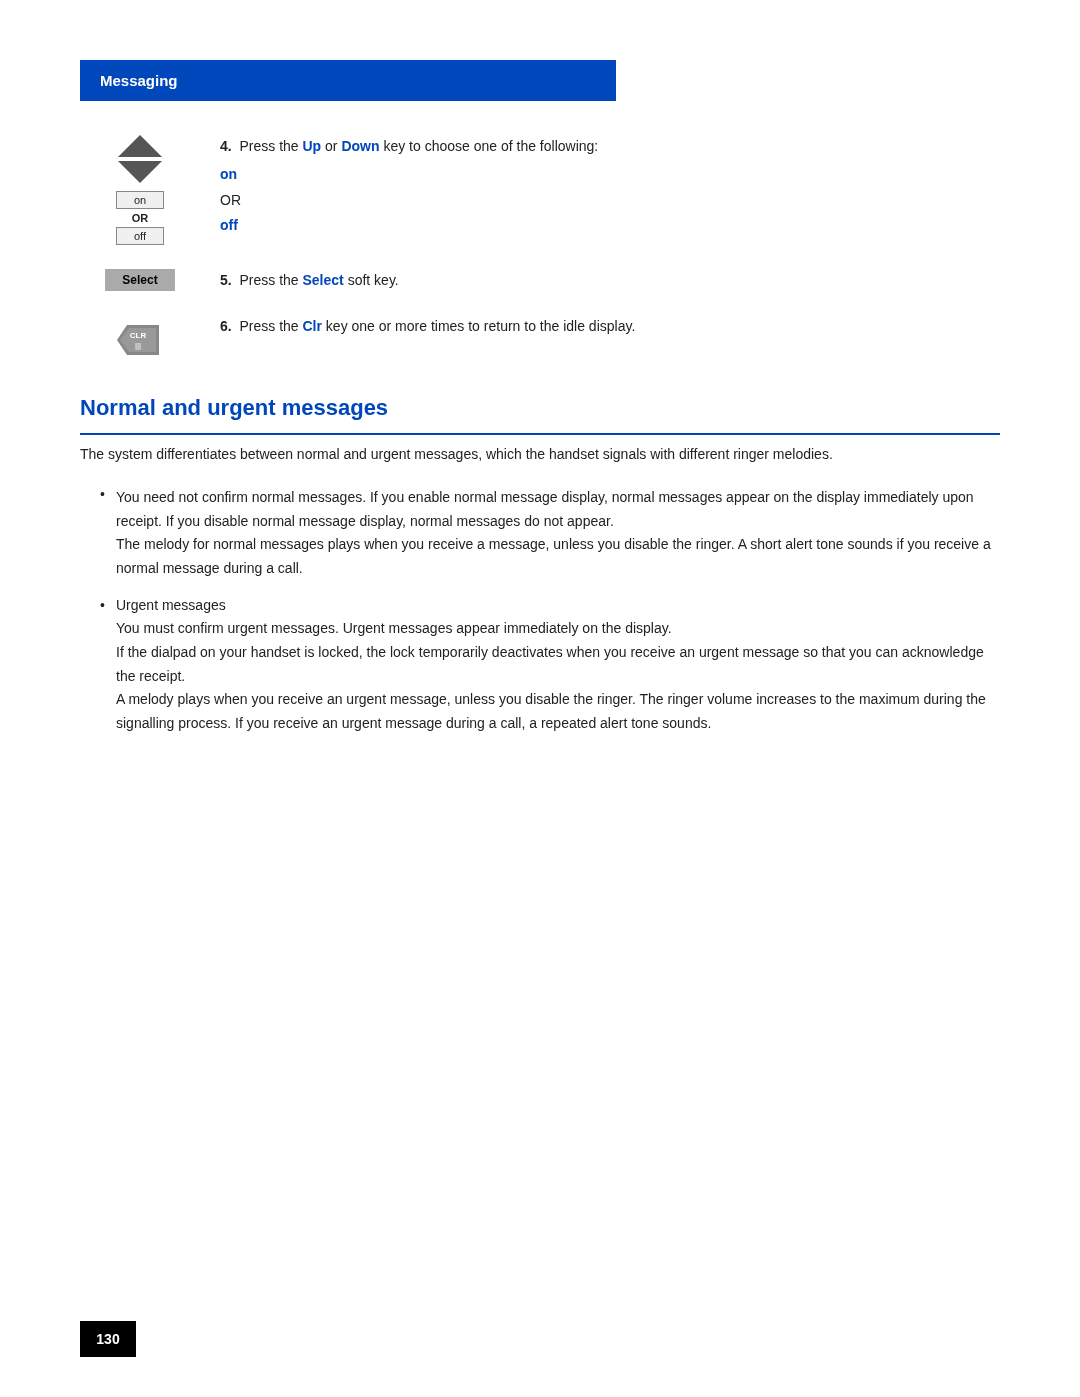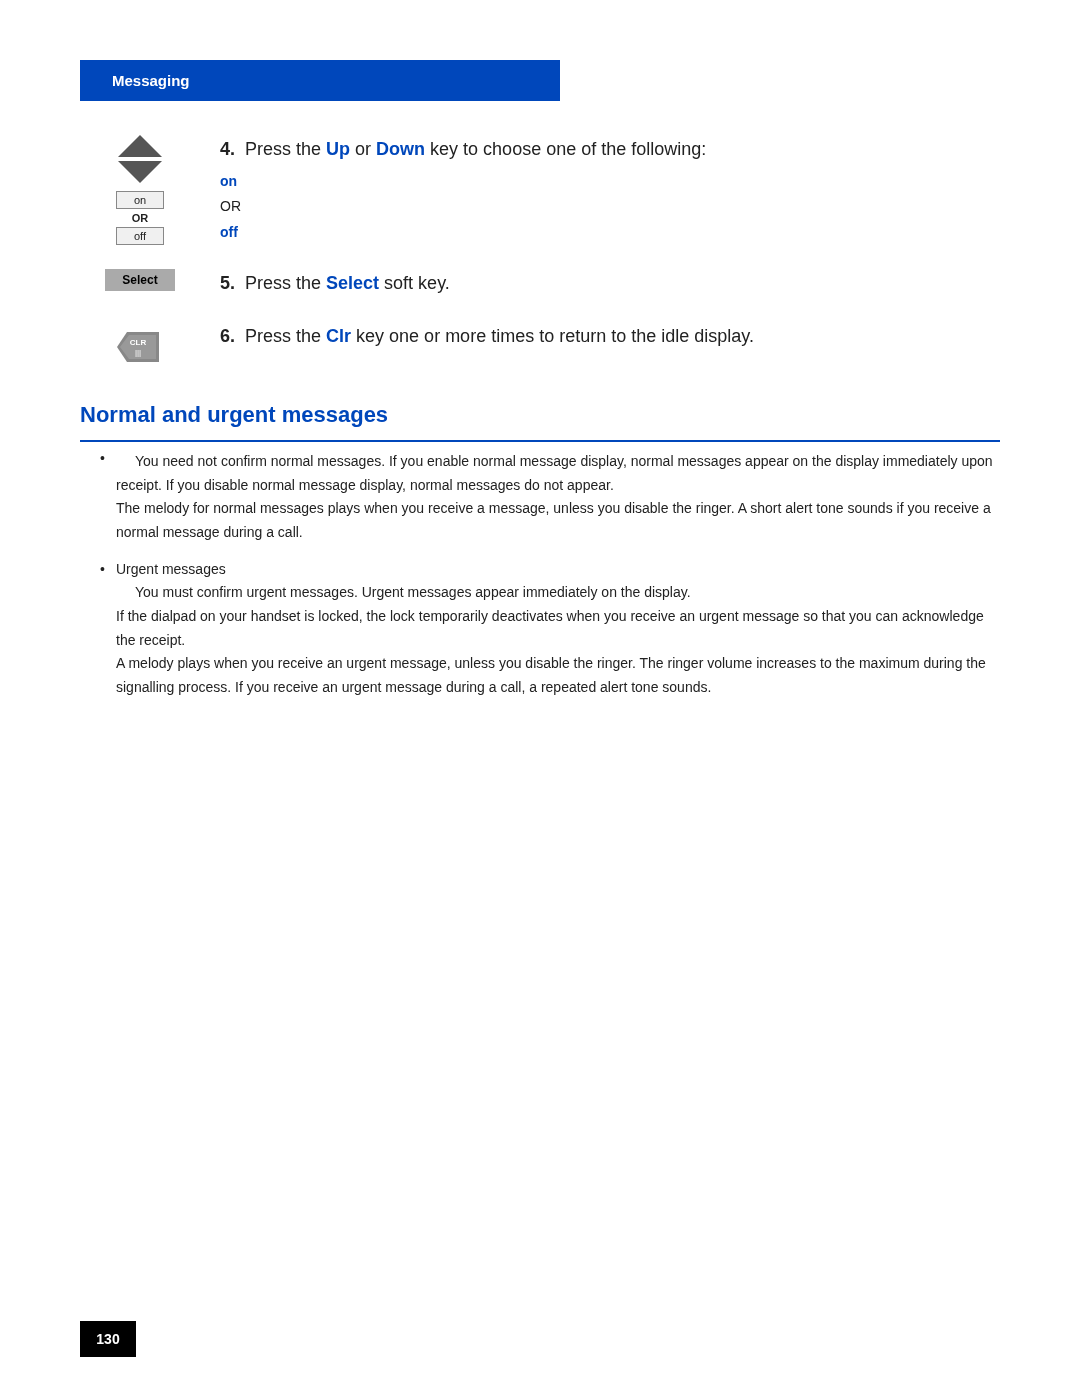--- a/index.html
+++ b/index.html
@@ -22,23 +22,23 @@
       width: 1080px;
       min-height: 1397px;
       background: #ffffff;
       padding: 60px 80px 60px 80px;
       position: relative;
     }
 
     
     .header-banner {
       background-color: #0047bb;
-      padding: 12px 32px;
+      padding: 12px 20px;
       margin-bottom: 30px;
-      width: 480px;
+      width: 536px;
     }
 
     .header-banner-title {
       color: #ffffff;
       font-weight: bold;
       font-size: 15px;
     }
 
     
     .steps-section {
@@ -168,21 +168,20 @@
 
     .bullet-title {
       font-weight: normal;
       margin-bottom: 4px;
       display: block;
     }
 
     .bullet-body {
       line-height: 1.7;
       font-size: 14px;
-      margin-left: 19px;
     }
 
     
     .text-blue {
       color: #0047bb;
       font-weight: bold;
     }
 
     
     .page-number-box {
@@ -192,21 +191,21 @@
       background-color: #000000;
       color: #ffffff;
       font-weight: bold;
       font-size: 14px;
       padding: 10px 16px;
       min-width: 56px;
       text-align: center;
     }
 
     .step-number {
-      font-size: 18px;
+      font-size: 14px;
       line-height: 1.6;
       text-align: right;
     }
 
     .on-off-section {
       display: flex;
       flex-direction: column;
       gap: 3px;
       margin-top: 6px;
     }
@@ -304,20 +303,21 @@
           <strong>6.</strong>&nbsp;
           Press the <strong class="text-blue">Clr</strong> key one or more times to return to the idle display.
         </span>
       </div>
     </div>
 
   </div>
 
   <div class="section-title">Normal and urgent messages</div>
 
+  <p class="intro-text">The system differentiates between normal and urgent messages, which the handset signals with different ringer melodies.</p>
 
   <ul class="bullet-list">
     <li>
       <span class="bullet-body">
         You need not confirm normal messages. If you enable normal message display, normal messages appear on the display immediately upon receipt. If you disable normal message display, normal messages do not appear.<br>
         The melody for normal messages plays when you receive a message, unless you disable the ringer. A short alert tone sounds if you receive a normal message during a call.
       </span>
     </li>
     <li>
       <span class="bullet-title">Urgent messages</span>

